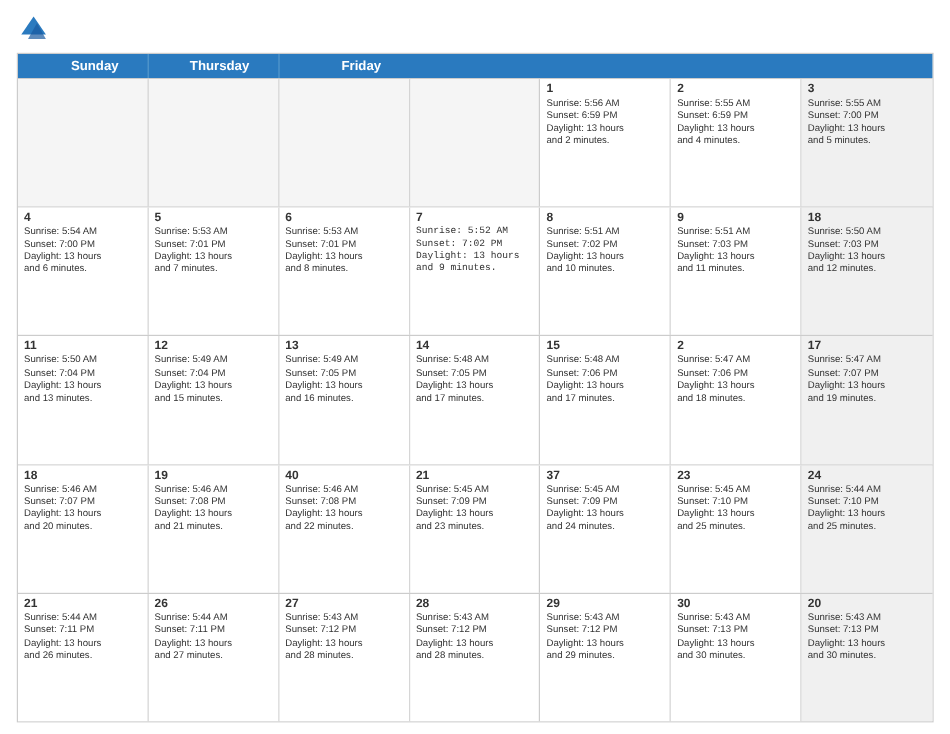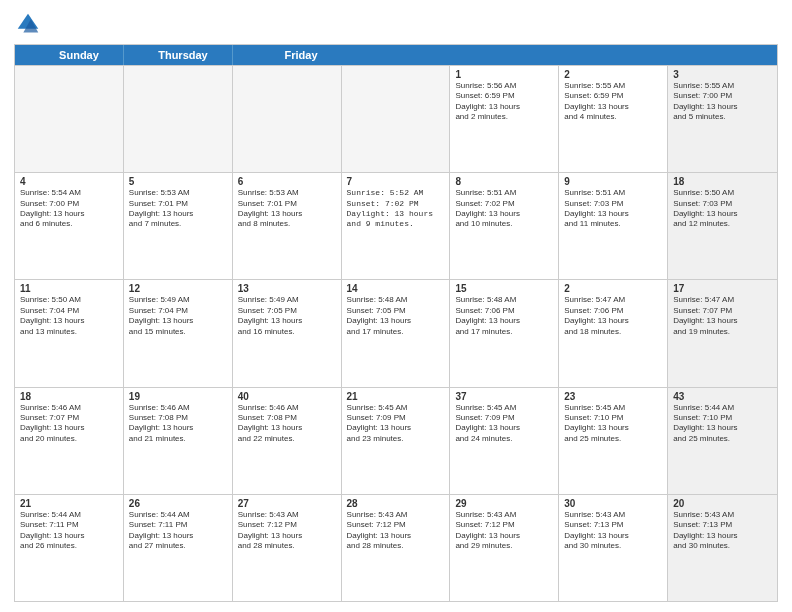--- a/index.html
+++ b/index.html
@@ -309,21 +309,21 @@
 and 24 minutes.</div>
           </div>
           <div class="cal-cell">
             <span class="day-num">23</span>
             <div class="cell-text" style="white-space: pre-line;">Sunrise: 5:45 AM
 Sunset: 7:10 PM
 Daylight: 13 hours
 and 25 minutes.</div>
           </div>
           <div class="cal-cell shaded">
-            <span class="day-num">43</span>
+            <span class="day-num">24</span>
             <div class="cell-text" style="white-space: pre-line;">Sunrise: 5:44 AM
 Sunset: 7:10 PM
 Daylight: 13 hours
 and 25 minutes.</div>
           </div>
         </div>
         <div class="cal-row">
           <div class="cal-cell">
             <span class="day-num">21</span>
             <div class="cell-text" style="white-space: pre-line;">Sunrise: 5:44 AM

